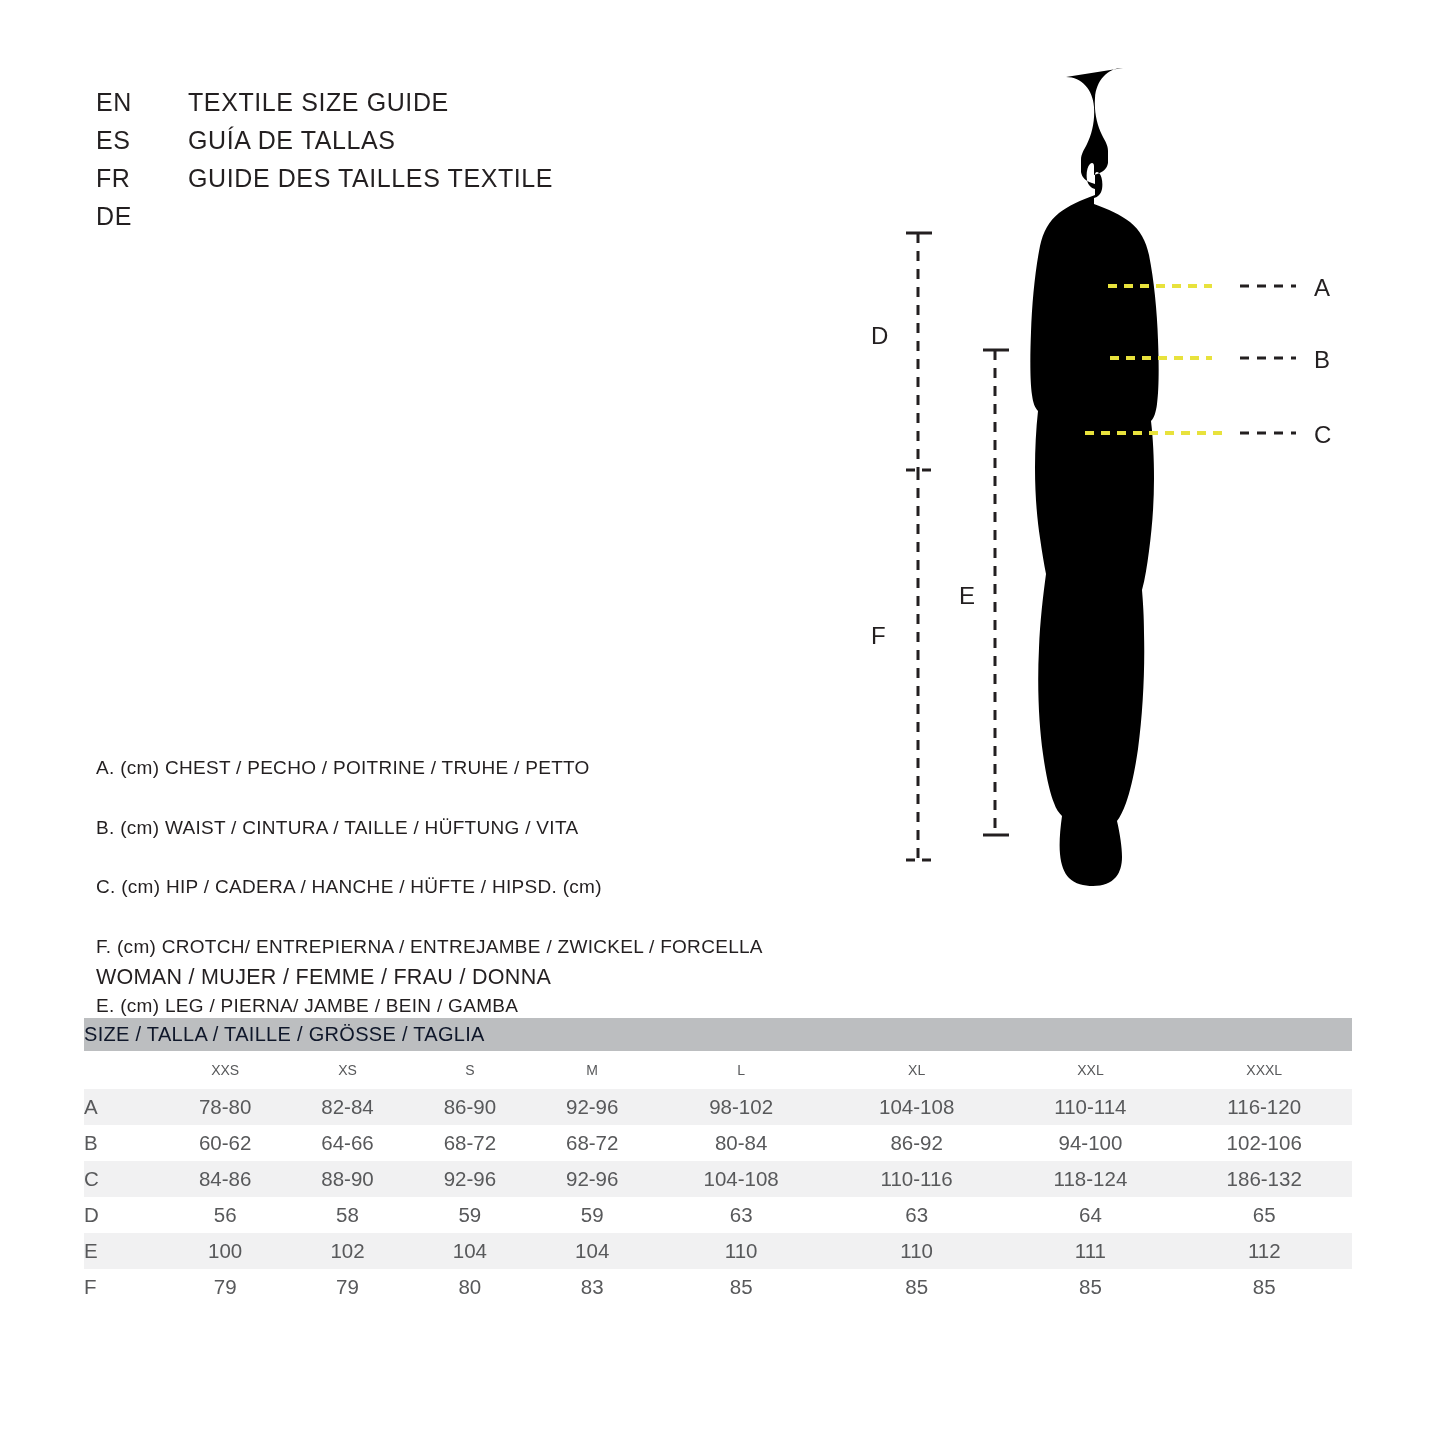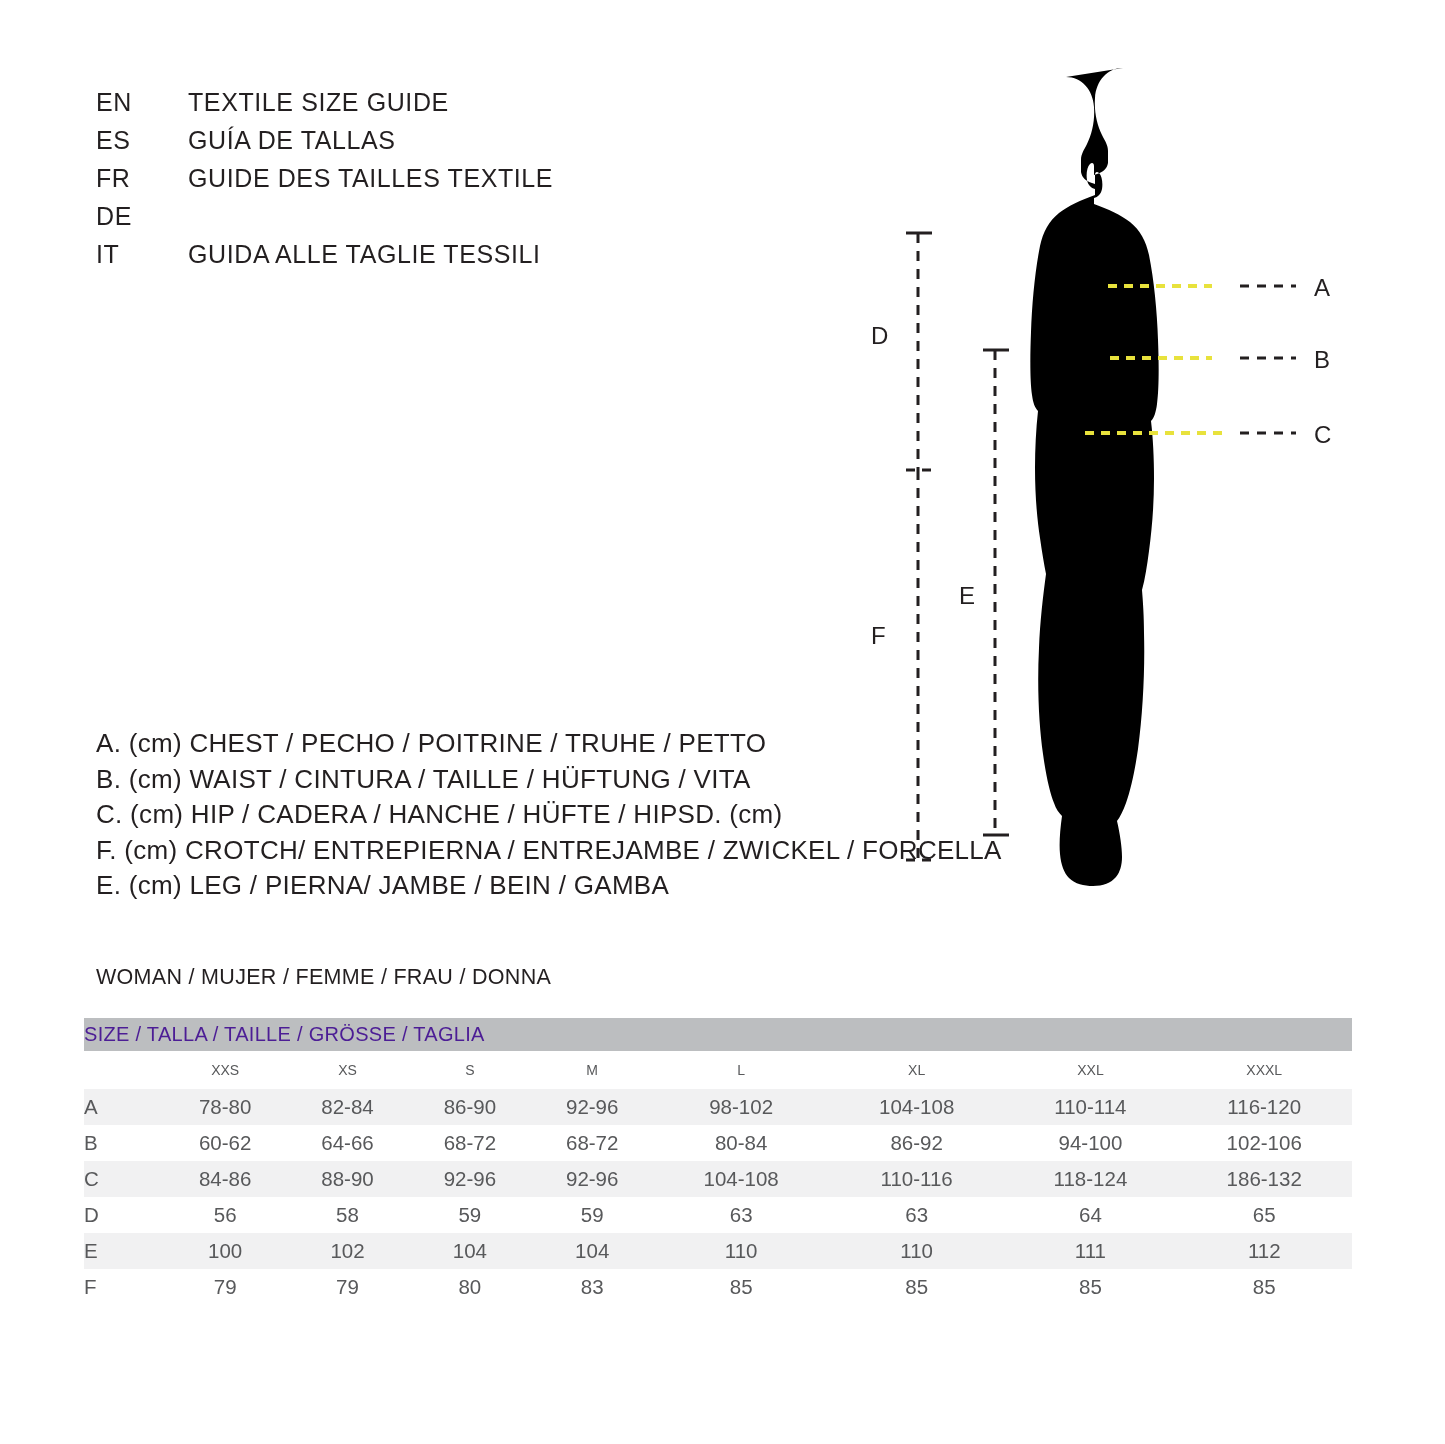--- a/index.html
+++ b/index.html
@@ -39,24 +39,25 @@
   }
 
   
   #legend-block {
     position: absolute;
     left: 96px;
     top: 726px;
     width: 820px;
   }
   .legend-row {
-    font-size: 26px;
+    font-size: 19px;
     line-height: 35.5px;
     white-space: nowrap;
     letter-spacing: 0.3px;
+    margin-top: 24px;
   }
 
   
   #gender-label {
     position: absolute;
     left: 96px;
     top: 965px;
     font-size: 21.5px;
     letter-spacing: 0.3px;
   }
@@ -70,21 +71,21 @@
     border-collapse: collapse;
     font-size: 20px;
     color: #58595b;
   }
   #size-table td, #size-table th {
     padding: 0;
     font-weight: normal;
   }
   tr.header-band td {
     background: #bcbec0;
-    color: #4c1d95;
+    color: #0f172a;
     height: 33px;
     padding-left: 14px;
     text-align: left;
     font-size: 20px;
     letter-spacing: 0.3px;
   }
   tr.col-head td {
     height: 38px;
     text-align: center;
     color: #58595b;
@@ -131,24 +132,20 @@
   <div class="title-row">
     <span class="title-lang">ES</span>
     <span class="title-text">GUÍA DE TALLAS</span>
   </div>
   <div class="title-row">
     <span class="title-lang">FR</span>
     <span class="title-text">GUIDE DES TAILLES TEXTILE</span>
   </div>
   <div class="title-row">
     <span class="title-lang">DE</span>
-  </div>
-  <div class="title-row">
-    <span class="title-lang">IT</span>
-    <span class="title-text">GUIDA ALLE TAGLIE TESSILI</span>
   </div>
 </div>
 
 <div id="figure-area">
   <svg id="figure-svg" width="560" height="860" viewBox="0 0 560 860" xmlns="http://www.w3.org/2000/svg">
 
     <g>
 
       <path d="M283 18 c-16 0 -27 13 -28 30 c-1 14 2 27 7 37 c3 6 6 10 6 16 l0 12 c-1 6 -5 9 -11 11
                c-1 0 -2 1 -3 1 l0 -9 c0 -3 -2 -4 -4 -2 c-3 3 -4 10 -3 16 c1 5 4 8 8 9 l0 6

